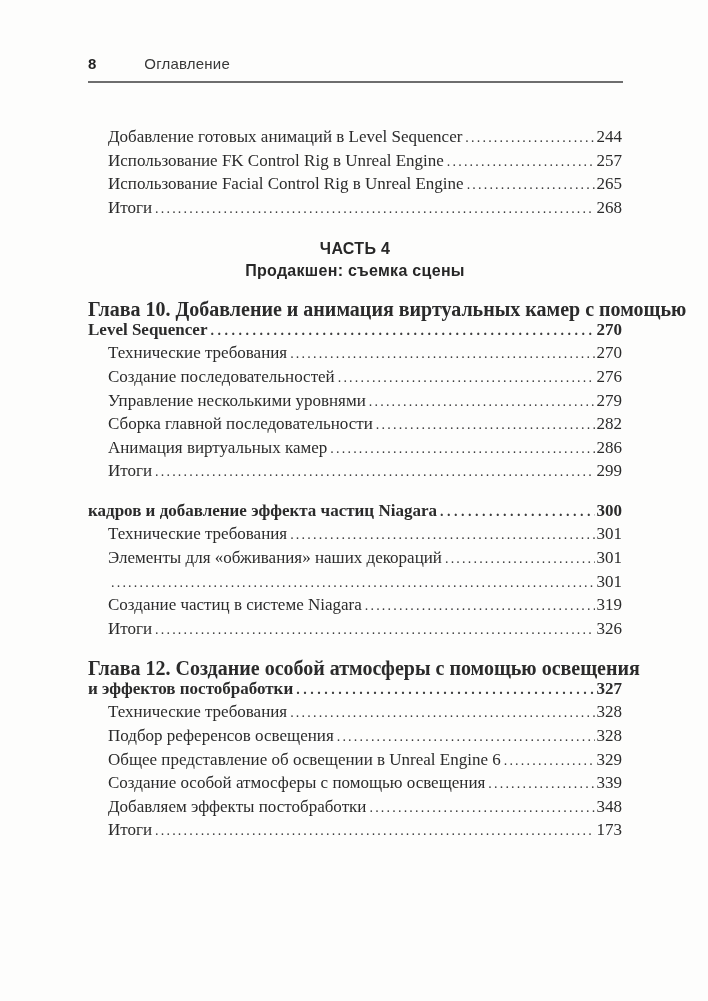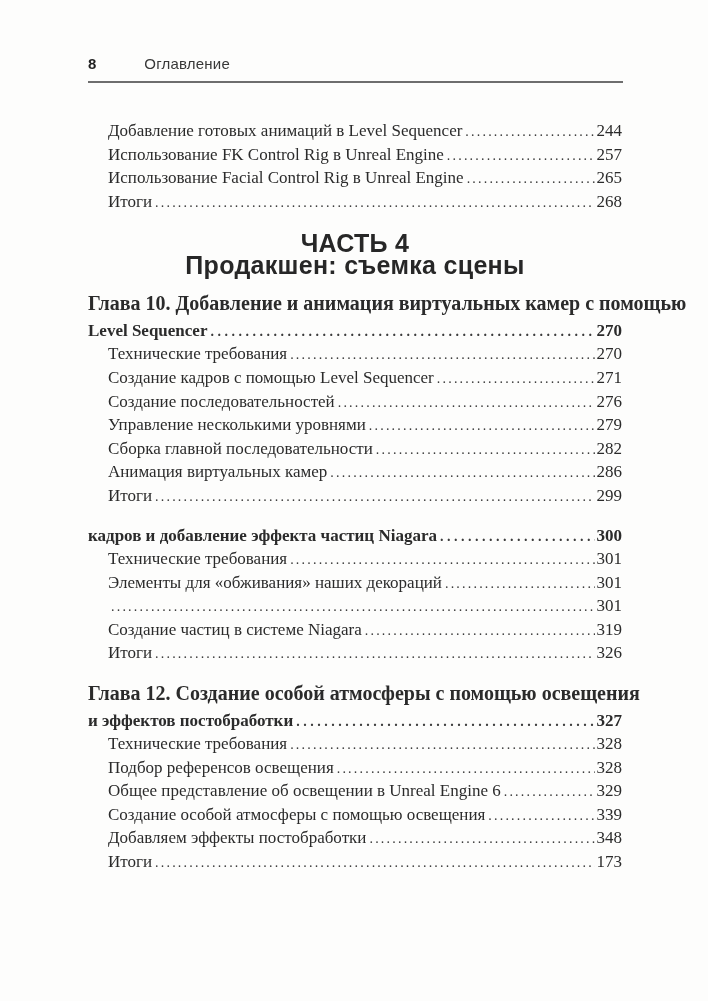--- a/index.html
+++ b/index.html
@@ -67,43 +67,42 @@
     flex: 0 0 auto;
     text-align: right;
   }
   
   .part-heading {
     margin-top: 18px;
     text-align: center;
     font-family: "Liberation Sans", "DejaVu Sans", sans-serif;
     font-weight: 700;
     color: #272727;
-    font-size: 25px;
+    font-size: 16px;
     line-height: 22px;
     letter-spacing: 0.3px;
   }
   
   .chapter-title-line {
     font-weight: 700;
     font-size: 20px;
     line-height: 20.5px;
     white-space: nowrap;
   }
   .chapter-block { margin-top: 17px; }
   .toc-row.bold {
     font-weight: 700;
     line-height: 20.5px;
-    margin-top: 7px;
   }
   .toc-row.bold .dots::after {
     font-weight: 700;
     letter-spacing: 3.5px;
   }
   .section-entries { margin-top: 1px; }
-  .first-section { margin-top: 10px; }
+  .first-section { margin-top: 16px; }
 </style>
 </head>
 <body>
 
 <div class="page">
   <header class="running-head">
     <span class="pgnum">8</span>
     <span class="htitle">Оглавление</span>
   </header>
 
@@ -141,25 +140,20 @@
           <span class="dots"></span>
           <span class="page-num">270</span>
         </div>
         <div class="section-entries">
           <div class="toc-row indent">
             <span class="label">Технические требования</span>
             <span class="dots"></span>
             <span class="page-num">270</span>
           </div>
           <div class="toc-row indent">
-            <span class="label">Создание кадров с помощью Level Sequencer</span>
-            <span class="dots"></span>
-            <span class="page-num">271</span>
-          </div>
-          <div class="toc-row indent">
             <span class="label">Создание последовательностей</span>
             <span class="dots"></span>
             <span class="page-num">276</span>
           </div>
           <div class="toc-row indent">
             <span class="label">Управление несколькими уровнями</span>
             <span class="dots"></span>
             <span class="page-num">279</span>
           </div>
           <div class="toc-row indent">

